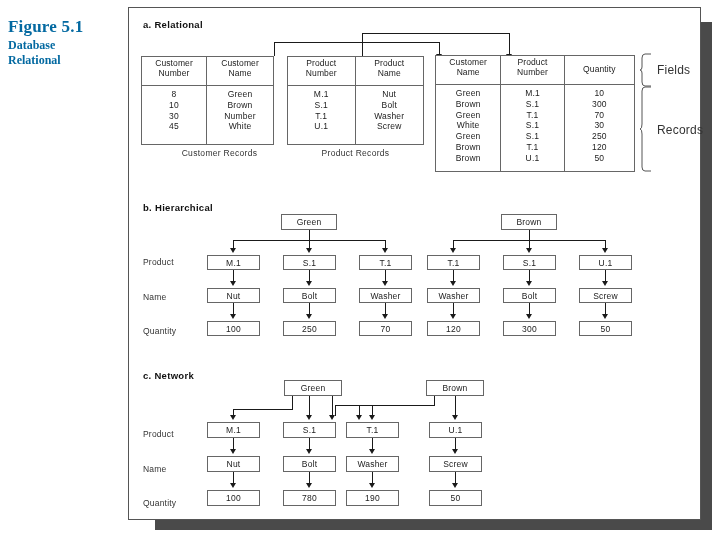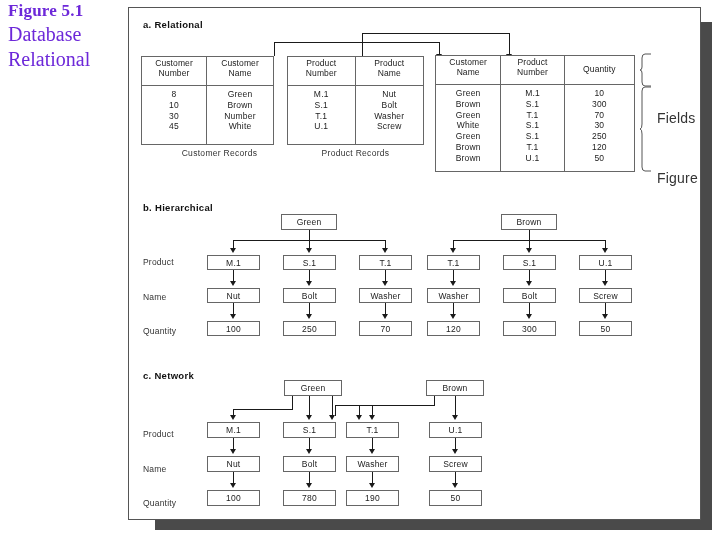--- a/index.html
+++ b/index.html
@@ -5,26 +5,26 @@
   html,body{margin:0;padding:0;}
   body{
     width:720px;height:540px;background:#ffffff;overflow:hidden;
     font-family:"Liberation Sans", sans-serif;
     -webkit-font-smoothing:none;
   }
   #root{position:relative;width:720px;height:540px;}
 
   
   .caption{
-    position:absolute;left:8px;top:0;width:112px;
+    position:absolute;left:8px;top:16px;width:112px;
     font-family:"Liberation Serif", serif;
-    color:#6d28d9;line-height:1.28;
+    color:#0369a1;line-height:1.28;
   }
   .caption .fig-num{font-size:17px;font-weight:bold;letter-spacing:.2px;}
-  .caption .fig-t1,.caption .fig-t2{font-size:20px;font-weight:normal;}
+  .caption .fig-t1,.caption .fig-t2{font-size:12px;font-weight:bold;}
 
   
   .shadow{
     position:absolute;left:155px;top:22px;width:557px;height:508px;
     background:#4a4a4a;
   }
   .frame{
     position:absolute;left:128px;top:7px;width:573px;height:513px;
     background:#ffffff;border:1px solid #555;
     box-sizing:border-box;
@@ -64,21 +64,21 @@
   }
 
   
   .hline{position:absolute;background:#1a1a1a;height:1px;}
   .vline{position:absolute;background:#1a1a1a;width:1px;}
   .arrow{
     position:absolute;width:0;height:0;
     border-left:3.5px solid transparent;border-right:3.5px solid transparent;
     border-top:5px solid #1a1a1a;
   }
-  .brace{position:absolute;font-size:14px;color:#333;letter-spacing:.2px;margin-top:47px;}
+  .brace{position:absolute;font-size:12px;color:#333;letter-spacing:.2px;}
   .bracepath{position:absolute;}
 </style>
 </head>
 <body>
 
 <div id="root">
 
   <div class="caption">
     <div class="fig-num">Figure 5.1</div>
     <div class="fig-t1">Database</div>
@@ -204,21 +204,21 @@
     </div>
 
     <svg class="bracepath" style="left:510px;top:45px;" width="16" height="34" viewBox="0 0 16 34">
       <path d="M12 1 H6 Q3 1 3 5 V14 Q3 17 1 17 Q3 17 3 20 V29 Q3 33 6 33 H12" fill="none" stroke="#555" stroke-width="1"></path>
     </svg>
     <div class="brace" style="left:528px;top:55px;">Fields</div>
 
     <svg class="bracepath" style="left:510px;top:78px;" width="16" height="86" viewBox="0 0 16 86">
       <path d="M12 1 H6 Q3 1 3 5 V38 Q3 43 1 43 Q3 43 3 48 V81 Q3 85 6 85 H12" fill="none" stroke="#555" stroke-width="1"></path>
     </svg>
-    <div class="brace" style="left:528px;top:115px;">Figure</div>
+    <div class="brace" style="left:528px;top:115px;">Records</div>
 
     <div class="section-title" style="left:14px;top:194px;text-align:center;">b. Hierarchical</div>
 
     <div class="rowlabel" style="left:14px;top:249px;">Product</div>
     <div class="rowlabel" style="left:14px;top:284px;">Name</div>
     <div class="rowlabel" style="left:14px;top:318px;">Quantity</div>
 
     <div class="nbox" style="left:152px;top:206px;width:56px;height:16px;">Green</div>
     <div class="vline" style="left:180px;top:222px;height:10px;"></div>
     <div class="hline" style="left:104px;top:232px;width:152px;"></div>

